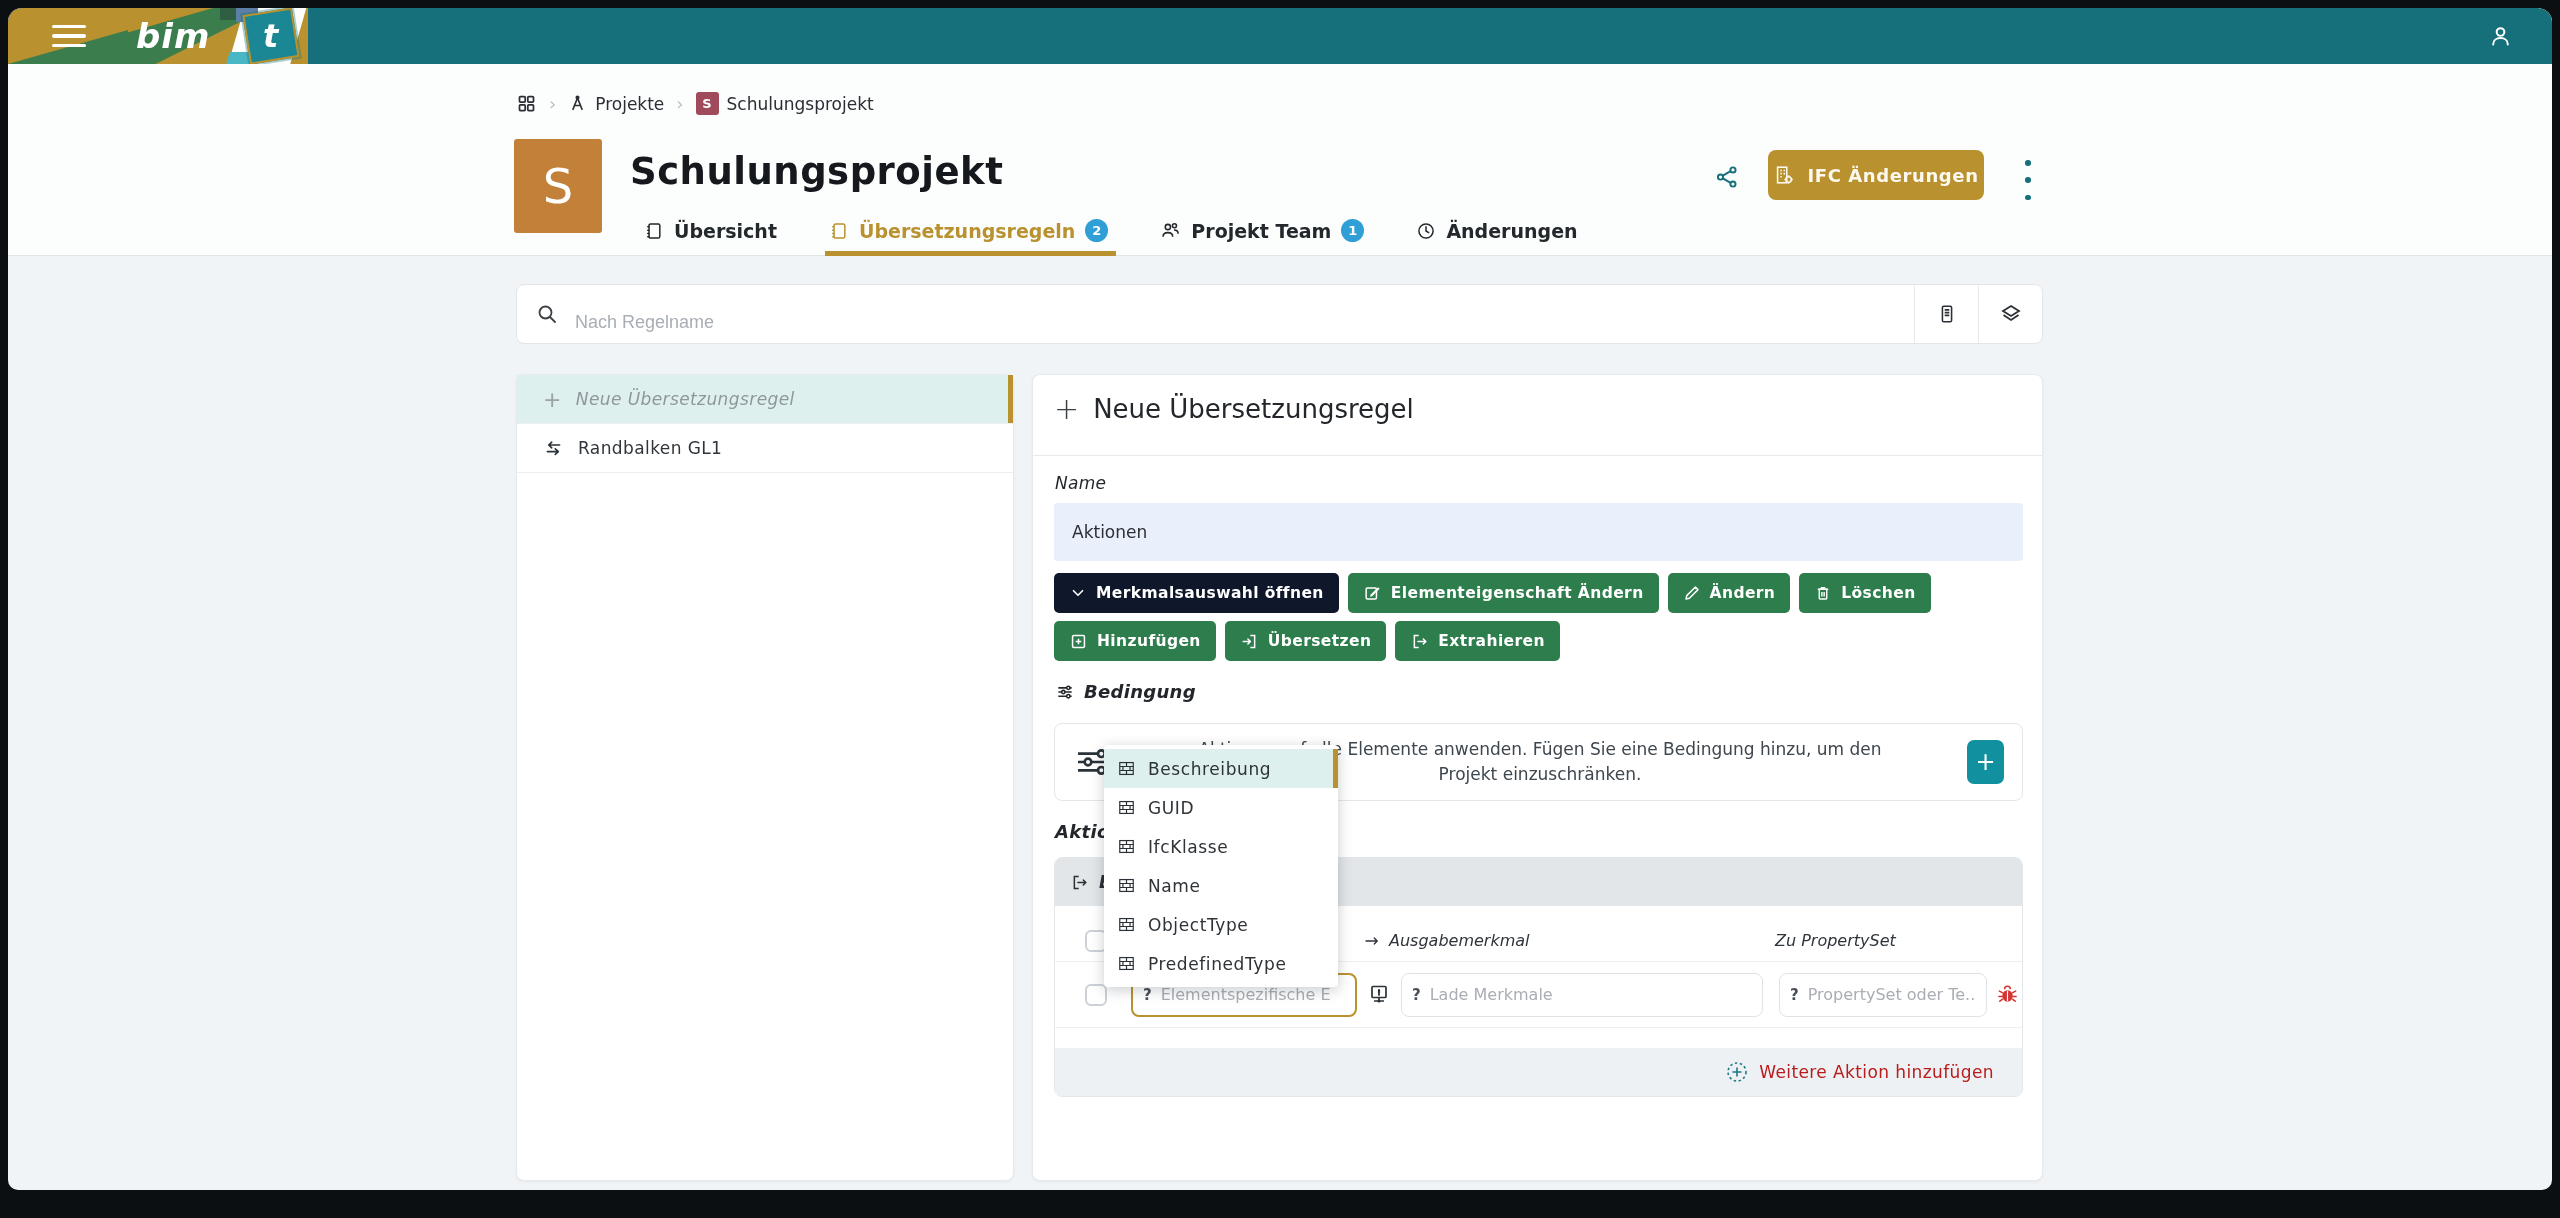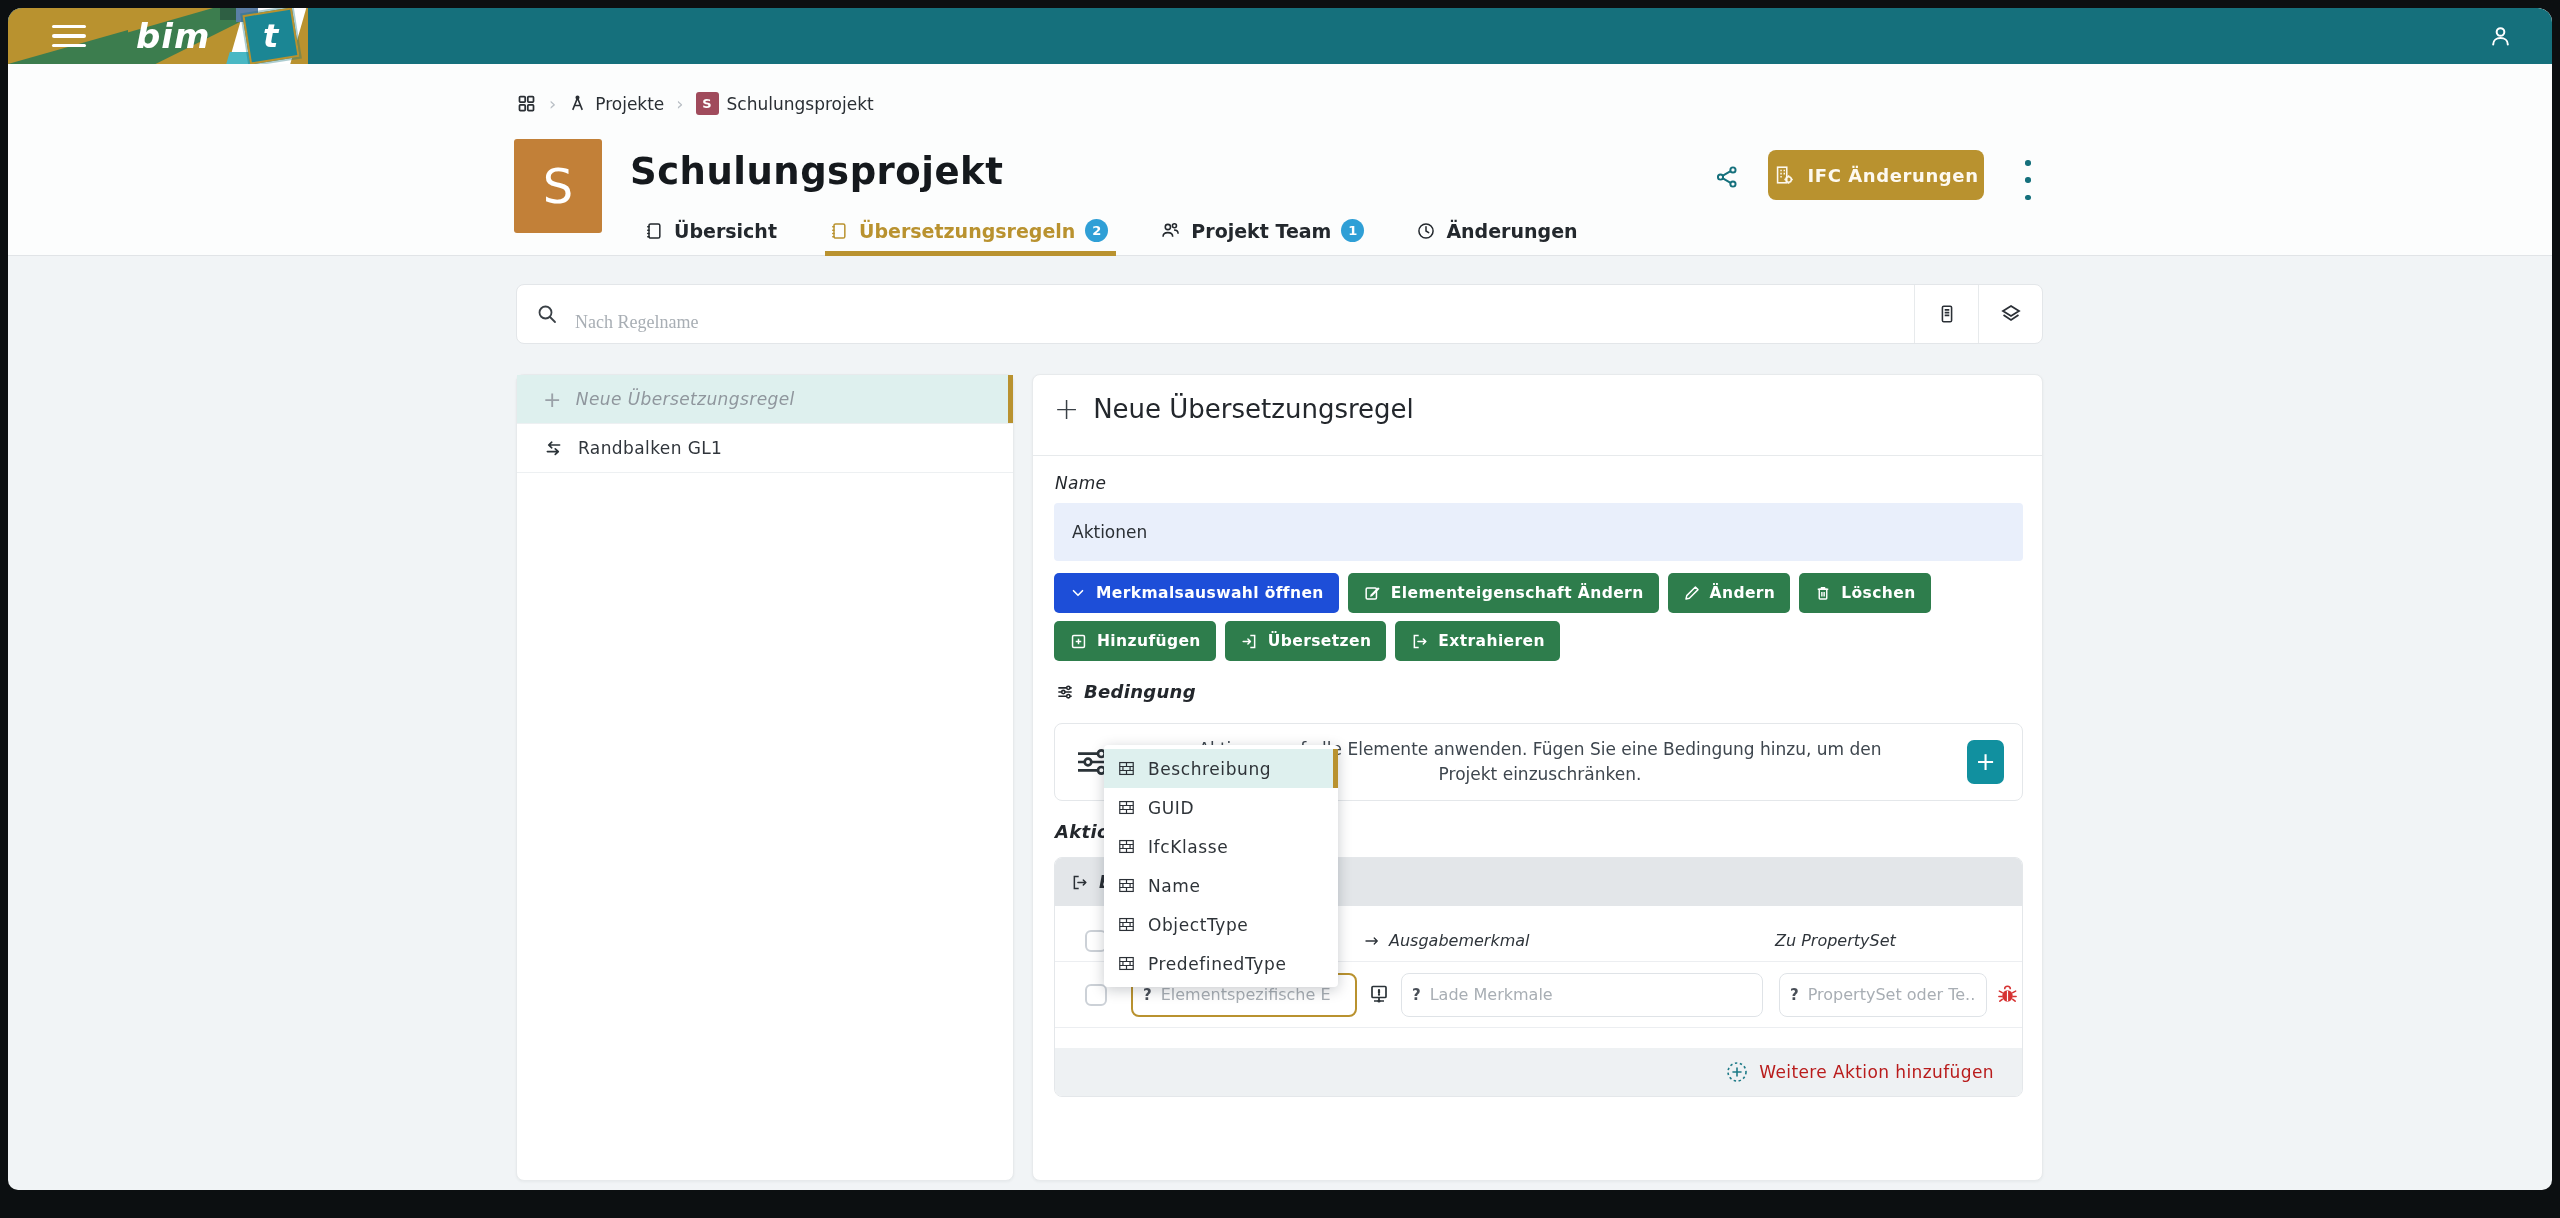--- a/index.html
+++ b/index.html
@@ -55,21 +55,21 @@
   .ifc-btn { position:absolute; left:1760px; top:86px; width:216px; height:50px; background:#b9922f; border:none; border-radius:8px;
              color:#fdf9f0; font-size:18px; font-weight:600; letter-spacing:.6px; display:flex; align-items:center; justify-content:center; gap:12px;
              font-family:inherit; cursor:pointer; }
   .kebab { position:absolute; left:2010px; top:96px; width:20px; height:40px; display:flex; flex-direction:column; align-items:center; justify-content:space-between; cursor:pointer; }
   .kebab i { width:5.5px; height:5.5px; border-radius:50%; background:#15707c; }
 
   
   .searchbar { position:absolute; left:508px; top:276px; width:1527px; height:60px; background:#fff; border:1px solid #e3e6e9;
                border-radius:8px; display:flex; align-items:center; }
   .searchbar .mag { margin:0 16px 0 18px; flex:none; }
-  .searchbar input { flex:1; border:none; outline:none; font-size:18px; color:#c2410c; font-family:Liberation Serif, serif; background:transparent;margin-top:16px; }
+  .searchbar input { flex:1; border:none; outline:none; font-size:18px; color:#c2410c; font-family:Liberation Sans, sans-serif; background:transparent;margin-top:16px; }
   .searchbar input::placeholder { color:#a8aeb4; }
   .search-cell { flex:none; width:64px; height:100%; border-left:1px solid #e7eaec; display:flex; align-items:center; justify-content:center; cursor:pointer; }
 
   
   .card { position:absolute; background:#fff; border:1px solid #e7eaec; border-radius:8px; box-shadow:0 1px 3px rgba(20,30,40,.05); }
   .sidebar-card { left:508px; top:366px; width:498px; height:807px; }
   .main-card { left:1024px; top:366px; width:1011px; height:807px; }
 
   .rule-item { height:49px; display:flex; align-items:center; gap:14px; padding-left:26px; border-bottom:1px solid #edf0f2;
                font-size:17px; color:#30353b; letter-spacing:.4px; cursor:pointer; position:relative; }
@@ -83,21 +83,21 @@
   .ed-divider { position:absolute; left:0; right:0; top:80px; height:1px; background:#e7eaec; }
   .lbl { font-style:italic; font-size:17px; color:#23272c; letter-spacing:.3px; }
   .name-label { position:absolute; left:22px; top:98px; }
   .name-input { position:absolute; left:21px; top:128px; width:969px; height:58px; background:#e9effb; border:none; border-radius:4px;
                 padding:0 18px; font-size:17px; color:#2b3035; font-family:inherit; outline:none; }
 
   .btnrow1 { position:absolute; left:21px; top:198px; display:flex; gap:9px; }
   .btnrow2 { position:absolute; left:21px; top:246px; display:flex; gap:9px; }
   .abtn { height:40px; display:flex; align-items:center; gap:9px; padding:0 15px; border:none; border-radius:5px;
           color:#fff; font-size:15.5px; font-weight:600; letter-spacing:.4px; font-family:inherit; cursor:pointer; }
-  .abtn.teal { background:#1d4ed8; }
+  .abtn.teal { background:#0f172a; }
   .abtn.green { background:#2e7d4c; }
 
   .cond-label { position:absolute; left:22px; top:306px; display:flex; align-items:center; gap:9px; }
   .cond-label .lbl { font-size:18px; font-weight:600; }
   .cond-box { position:absolute; left:21px; top:348px; width:969px; height:78px; border:1px solid #e4e7ea; border-radius:8px;
               display:flex; align-items:center; }
   .cond-box .slid { margin-left:18px; flex:none; }
   .cond-text { flex:1; text-align:center; font-size:17px; color:#3e464e; line-height:1.45; }
   .cond-add { flex:none; margin-right:18px; width:37px; height:44px; background:#11909f; border:none; border-radius:7px;
               color:#fff; font-size:24px; cursor:pointer; font-family:inherit; }

